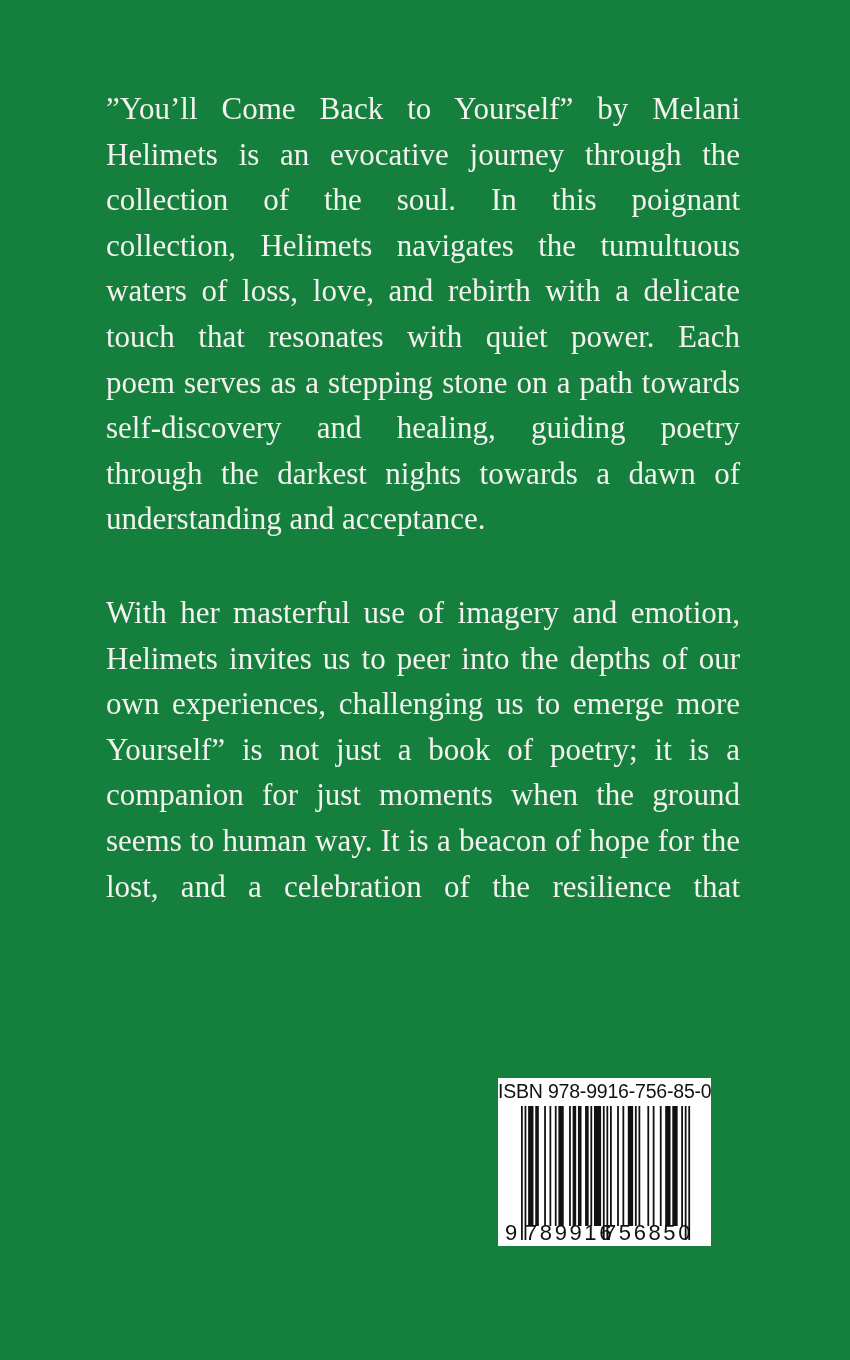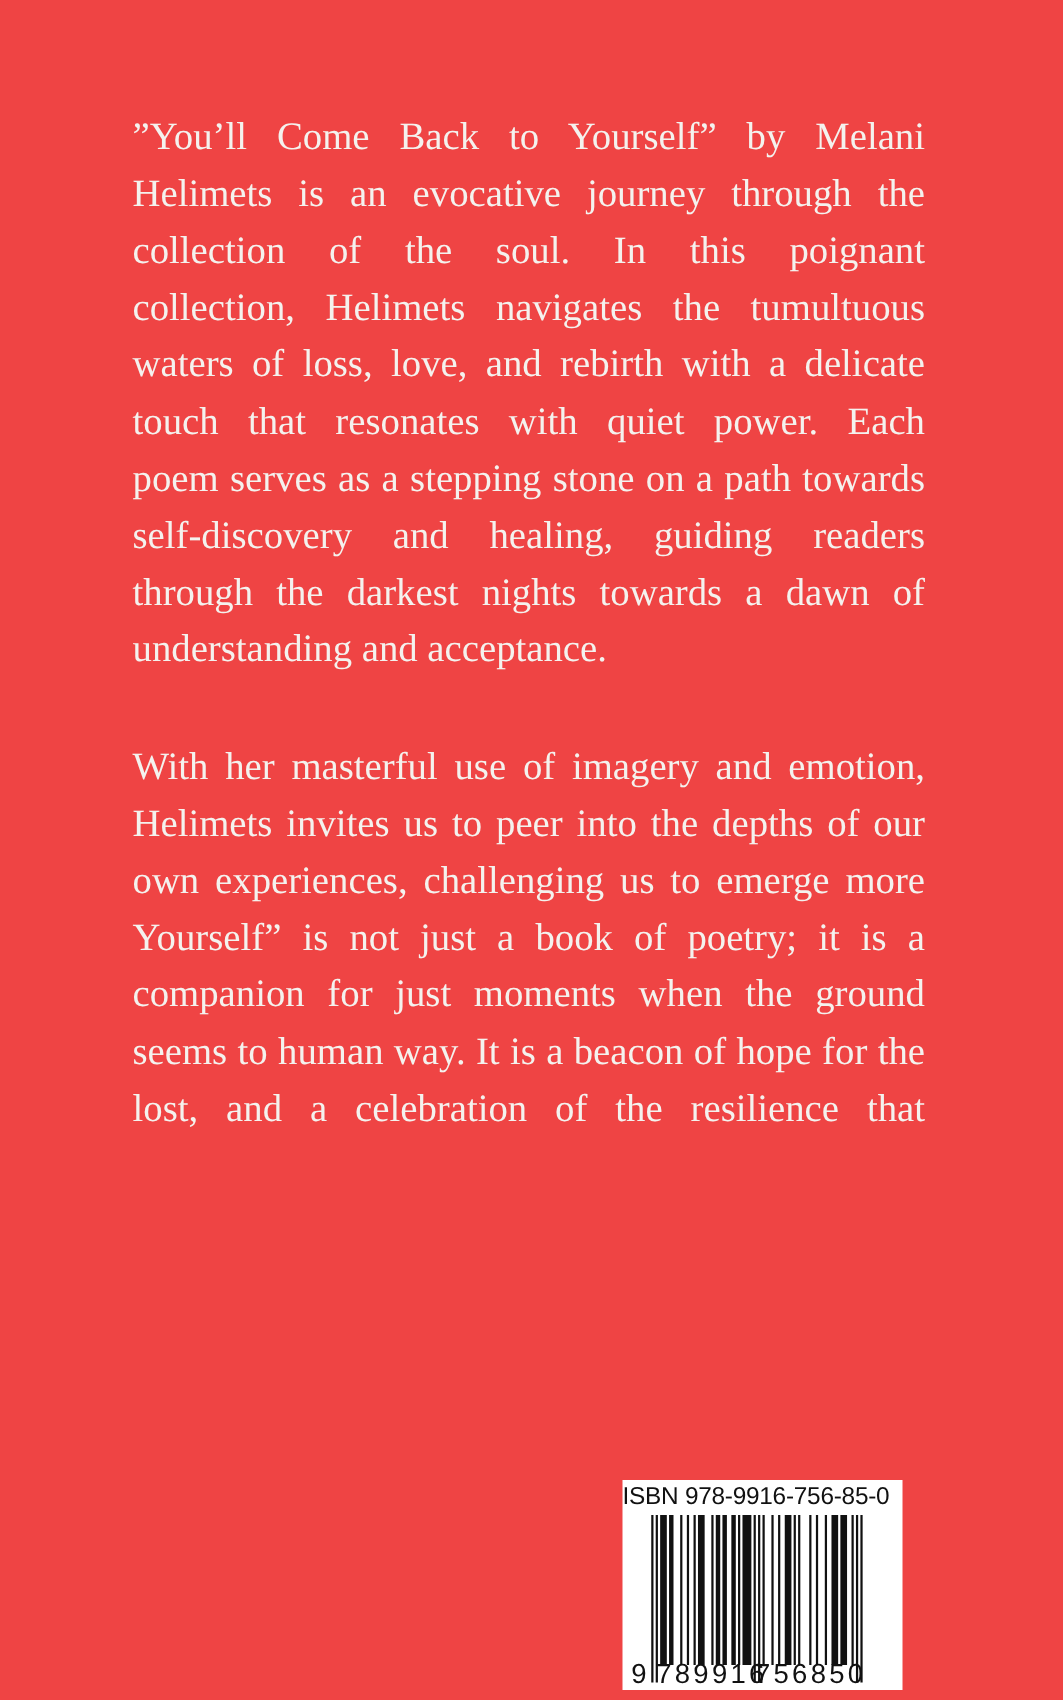--- a/index.html
+++ b/index.html
@@ -11,21 +11,21 @@
       height: 1360px;
       background: #8a8984;
       position: relative;
       overflow: hidden;
       font-family: "DejaVu Serif", "Liberation Serif", serif;
     }
     .cover-back {
       position: absolute;
       left: 0; top: 0;
       width: 850px; height: 1360px;
-      background: #ef4444;
+      background: #15803d;
     }
     .blurb {
       position: absolute;
       left: 106px;
       width: 634px;
       color: #f4f2ee;
       font-family: "Liberation Serif", "DejaVu Serif", serif;
       font-size: 31px;
       line-height: 45.6px;
     }
@@ -40,25 +40,24 @@
     .blurb .line.last {
       text-align: center;
       text-align-last: left;
     }
     #para-1 { top: 86px; }
     #para-2 { top: 590px; }
 
     .barcode-box {
       position: absolute;
       left: 498px;
-      top: 1184px;
+      top: 1078px;
       width: 213px;
       height: 168px;
       background: #ffffff;
-      padding-left: 11px;
     }
     .isbn-text {
       position: absolute;
       left: 0;
       top: 2px;
       width: 213px;
       text-align: center;
       font-family: "Liberation Sans", "DejaVu Sans", sans-serif;
       font-size: 19.5px;
       color: #111111;
@@ -91,21 +90,21 @@
 <div class="cover-back">
 
   <div class="blurb" id="para-1">
     <span class="line">”You’ll Come Back to Yourself” by Melani</span>
     <span class="line">Helimets is an evocative journey through the</span>
     <span class="line">collection of the soul. In this poignant</span>
     <span class="line">collection, Helimets navigates the tumultuous</span>
     <span class="line">waters of loss, love, and rebirth with a delicate</span>
     <span class="line">touch that resonates with quiet power. Each</span>
     <span class="line">poem serves as a stepping stone on a path towards</span>
-    <span class="line">self-discovery and healing, guiding readers</span>
+    <span class="line">self-discovery and healing, guiding poetry</span>
     <span class="line">through the darkest nights towards a dawn of</span>
     <span class="line last">understanding and acceptance.</span>
   </div>
 
   <div class="blurb" id="para-2">
     <span class="line">With her masterful use of imagery and emotion,</span>
     <span class="line">Helimets invites us to peer into the depths of our</span>
     <span class="line">own experiences, challenging us to emerge more</span>
     <span class="line">Yourself” is not just a book of poetry; it is a</span>
     <span class="line">companion for just moments when the ground</span>

